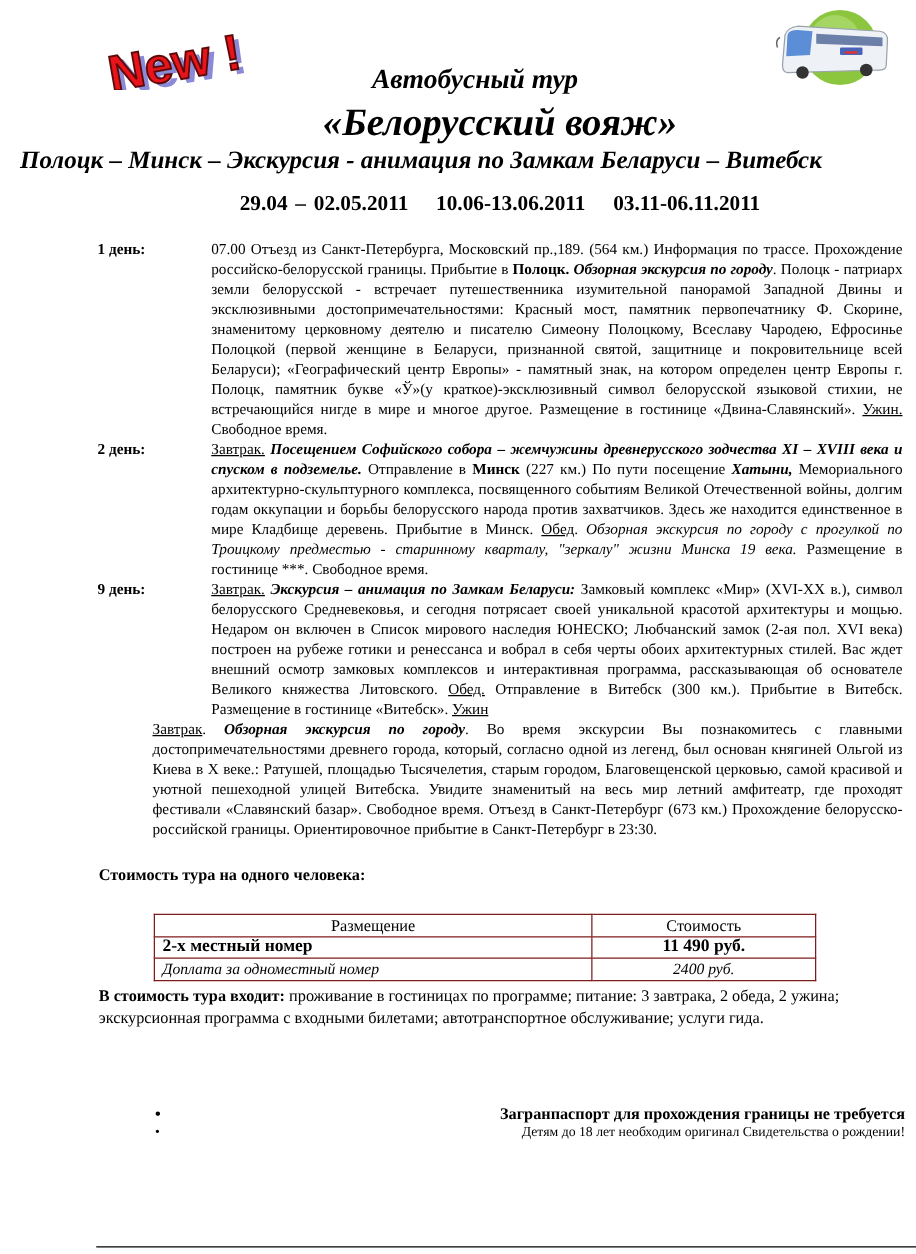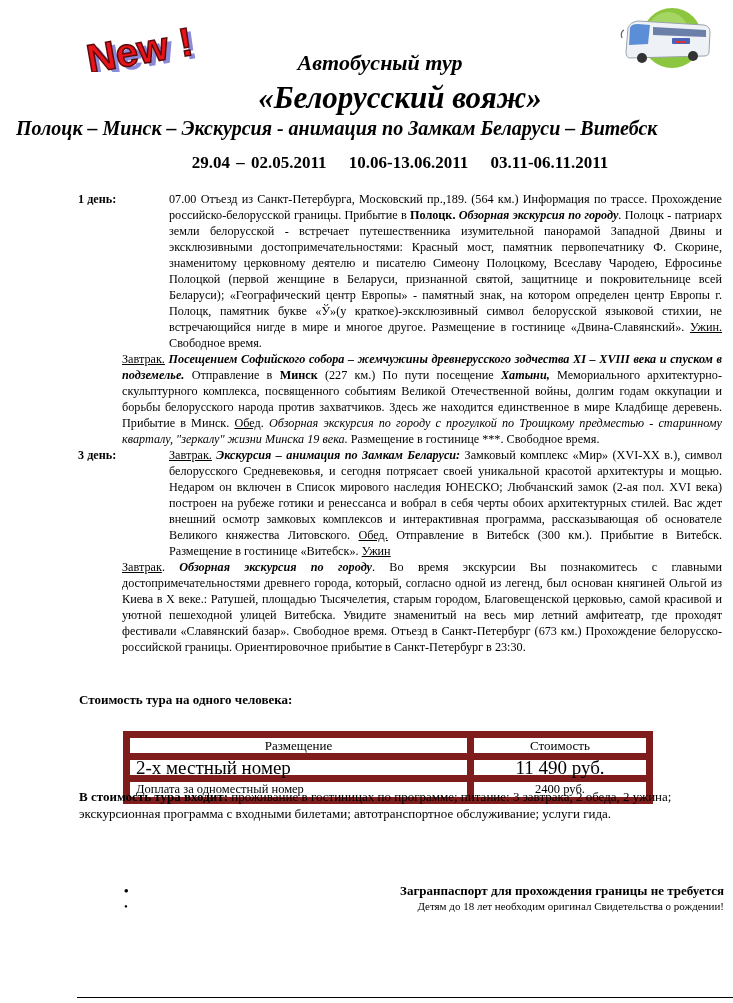--- a/index.html
+++ b/index.html
@@ -24,25 +24,25 @@
   .day-label { width: 47px; flex: 0 0 47px; font-weight: bold; white-space: nowrap; }
   .day-text { flex: 1; text-align: justify; margin-left: 44px; }
   .u { text-decoration: underline; }
   .bi { font-weight: bold; font-style: italic; }
   .b { font-weight: bold; }
   .i { font-style: italic; }
 
   .cost-title { position: absolute; left: 79px; top: 692px; font-size: 13px; font-weight: bold; }
 
   table.price { position: absolute; left: 123px; top: 731px; width: 530px; border-collapse: collapse; font-size: 13px; }
-  table.price td, table.price th { border: 7px solid #7f1d1d; height: 17.5px; padding: 0 6px; line-height: 15px; }
+  table.price td, table.price th { border: 1px solid #7f1d1d; height: 17.5px; padding: 0 6px; line-height: 15px; }
   table.price th { font-weight: normal; text-align: center; }
   table.price td.c2 { text-align: center; width: 179px; }
-  table.price tr.main td { font-weight: normal; font-size: 19px; }
-  table.price tr.it td { font-size: 12.5px; margin-top: 48px; }
+  table.price tr.main td { font-weight: bold; font-size: 14px; }
+  table.price tr.it td { font-style: italic; font-size: 12.5px; margin-top: 48px; }
 
   .included { position: absolute; left: 79px; top: 788px; width: 640px; font-size: 13px; line-height: 17px; }
   .included .b { font-weight: bold; }
 
   .notes { position: absolute; left: 124px; top: 882px; width: 600px; font-size: 11px; line-height: 14px; list-style: none; text-align: right; }
   .notes li { position: relative; padding-left: 9px; }
   .notes li::before { content: "\2022"; position: absolute; left: 0; top: 0; }
   .notes li.big { font-size: 13px; font-weight: bold; line-height: 17px; }
 
   .mileage { position: absolute; left: 130px; top: 1018px; font-size: 12px; }
@@ -79,24 +79,25 @@
   <span>10.06-13.06.2011</span>
   <span>03.11-06.11.2011</span>
 </div>
 
 <div class="program">
   <div class="day">
     <div class="day-label">1 день:</div>
     <div class="day-text"><span>07.00 Отъезд из Санкт-Петербурга, Московский пр.,189. (564 км.) Информация по трассе. Прохождение российско-белорусской границы. Прибытие в </span><span class="b">Полоцк.</span><span class="bi"> Обзорная экскурсия по городу</span><span>. Полоцк - патриарх земли белорусской - встречает путешественника изумительной панорамой Западной Двины и эксклюзивными достопримечательностями: Красный мост, памятник первопечатнику Ф. Скорине, знаменитому церковному деятелю и писателю Симеону Полоцкому, Всеславу Чародею, Ефросинье Полоцкой (первой женщине в Беларуси, признанной святой, защитнице и покровительнице всей Беларуси); «Географический центр Европы» - памятный знак, на котором определен центр Европы г. Полоцк, памятник букве «Ў»(у краткое)-эксклюзивный символ белорусской языковой стихии, не встречающийся нигде в мире и многое другое. Размещение в гостинице «Двина-Славянский». </span><span class="u">Ужин.</span><span> Свободное время.</span></div>
   </div>
   <div class="day">
+    <div class="day-label">2 день:</div>
     <div class="day-text"><span class="u">Завтрак.</span><span class="bi"> Посещением Софийского собора – жемчужины древнерусского зодчества XI – XVIII века и спуском в подземелье.</span><span> Отправление  в </span><span class="b">Минск</span><span> (227 км.) По пути посещение </span><span class="bi">Хатыни,</span><span> Мемориального архитектурно-скульптурного комплекса, посвященного событиям Великой Отечественной войны, долгим годам оккупации и борьбы белорусского народа против захватчиков. Здесь же находится единственное в мире Кладбище деревень. Прибытие в Минск. </span><span class="u">Обед</span><span>. </span><span class="i">Обзорная экскурсия по городу с прогулкой по Троицкому предместью - старинному кварталу, "зеркалу" жизни Минска 19 века.</span><span> Размещение в гостинице ***. Свободное время.</span></div>
   </div>
   <div class="day">
-    <div class="day-label">3 день:</div>
+    <div class="day-label">9 день:</div>
     <div class="day-text"><span class="u">Завтрак.</span><span class="bi"> Экскурсия – анимация по Замкам Беларуси:</span><span> Замковый комплекс «Мир» (XVI-XX в.), символ белорусского Средневековья,  и сегодня  потрясает своей уникальной красотой архитектуры и мощью. Недаром он включен в Список мирового наследия ЮНЕСКО;  Любчанский замок (2-ая пол. XVI века) построен на рубеже готики и ренессанса и вобрал в себя черты обоих  архитектурных стилей. Вас ждет внешний осмотр замковых комплексов и интерактивная программа, рассказывающая об основателе Великого княжества Литовского. </span><span class="u">Обед.</span><span> Отправление в Витебск (300 км.). Прибытие в Витебск. Размещение в гостинице «Витебск». </span><span class="u">Ужин</span></div>
   </div>
   <div class="day">
     <div class="day-text"><span class="u">Завтрак</span><span>. </span><span class="bi">Обзорная экскурсия по городу</span><span>. Во время экскурсии Вы познакомитесь с главными достопримечательностями древнего города, который, согласно одной из легенд, был основан княгиней Ольгой из Киева в X веке.: Ратушей, площадью Тысячелетия, старым городом, Благовещенской церковью, самой красивой и уютной пешеходной улицей Витебска. Увидите знаменитый на весь мир летний амфитеатр, где проходят фестивали «Славянский базар». Свободное время. Отъезд в Санкт-Петербург (673 км.) Прохождение белорусско-российской границы. Ориентировочное прибытие в Санкт-Петербург в 23:30.</span></div>
   </div>
 </div>
 
 <div class="cost-title">Стоимость тура на одного человека:</div>
 
 <table class="price">

